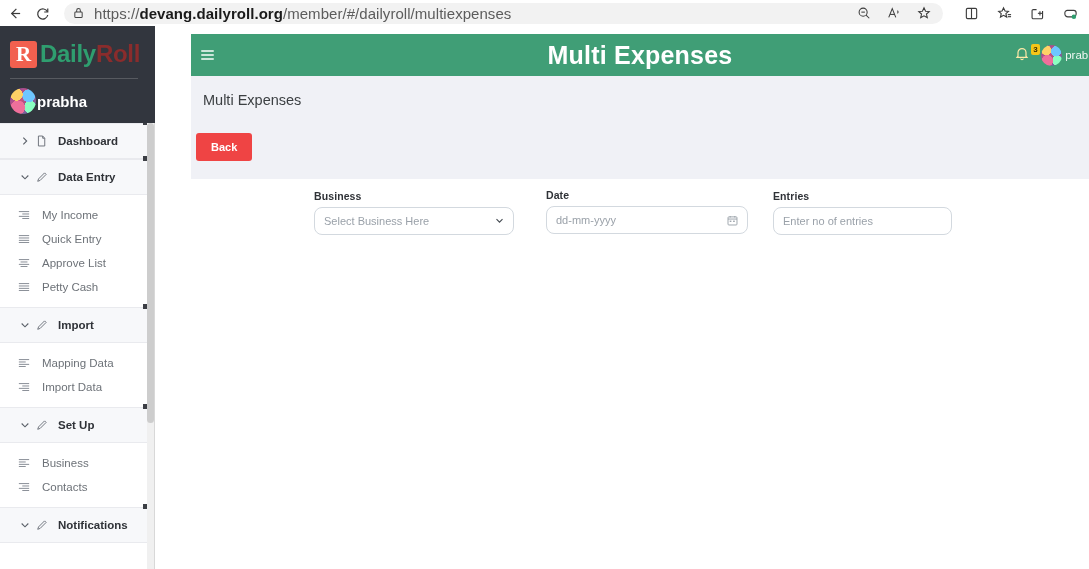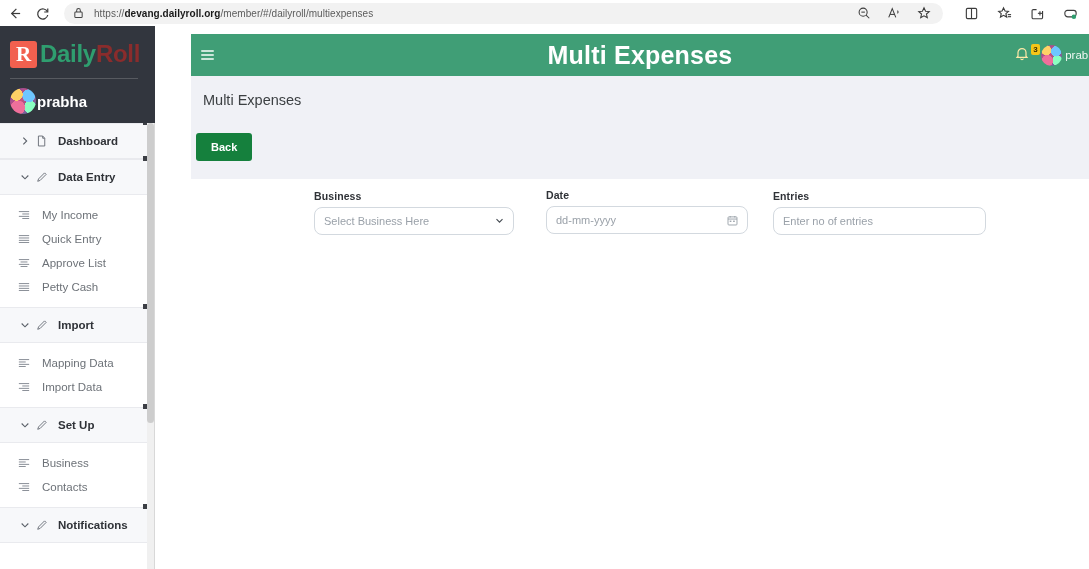--- a/index.html
+++ b/index.html
@@ -20,21 +20,21 @@
   }
   .nav-btn svg { display: block; }
   .omnibox {
     flex: 1; height: 21px; margin: 0 6px 0 8px;
     background: #f2f2f2; border-radius: 11px;
     display: flex; align-items: center; padding: 0 9px;
     position: relative;
   }
   .omnibox .lock { margin-right: 10px; display: flex; color: #444; }
   .url-text {
-    font-size: 10px; color: #5c5c5c; white-space: nowrap;
+    font-size: 15px; color: #5c5c5c; white-space: nowrap;
     letter-spacing: .05px;
   }
   .url-text b { color: #1a1a1a; font-weight: 600; }
   .ob-icons { margin-left: auto; display: flex; align-items: center; gap: 13px; padding-right: 2px;}
   .ob-icons .ic, .tb-icons .ic {
     width: 17px; height: 17px; display: flex; align-items: center;
     justify-content: center; color: #3c3c3c; cursor: pointer;
   }
   .tb-icons { display: flex; align-items: center; gap: 16px; padding: 0 10px 0 14px; }
 
@@ -133,41 +133,41 @@
   }
   .topbar-user { display: flex; align-items: center; gap: 3px; margin-right: -12px;}
   .topbar-user .avatar { width: 21px; height: 21px; }
   .topbar-user .uname { color: #eef7f2; font-size: 11.5px; }
 
   .crumbbar { background: #f0f1f6; height: 103px; position: relative; }
   .crumb-title {
     position: absolute; left: 12px; top: 16px; font-size: 14.5px; color: #3c4043;
   }
   .back-btn {
-    position: absolute; left: 5px; top: 57px; background: #15803d; color: #fff;
+    position: absolute; left: 5px; top: 57px; background: #ef4444; color: #fff;
     font-size: 11px; font-weight: bold; border: none; border-radius: 3px;
     padding: 8px 15px; cursor: pointer;
   }
 
   .form-area { background: #ffffff; height: 398px; position: relative; }
   .field { position: absolute; }
   .field-label {
     font-size: 10.5px; font-weight: bold; color: #2f3237; margin-bottom: 5px;
     letter-spacing: .1px;
   }
   .ctl {
     height: 28px; border: 1px solid #d3d9df; border-radius: 8px;
     background: #fff; display: flex; align-items: center; padding: 0 9px;
     font-size: 11px; color: #9aa1a9; position: relative;
   }
   .ctl .chev-d { margin-left: auto; color: #454b52; font-size: 10px; }
   .ctl .cal { margin-left: auto; color: #9aa1a9; display: flex; }
   .ctl.sel { width: 200px; }
   .ctl.date { width: 202px; }
-  .ctl.entries { width: 213px; }
+  .ctl.entries { width: 179px; }
 </style>
 </head>
 <body>
 
 <div class="browser-bar">
   <div class="nav-btn">
     <svg width="15" height="15" viewBox="0 0 16 16" fill="none" stroke="currentColor" stroke-width="1.3">
       <path d="M10 3 L5 8 L10 13"></path>
         <path d="M5 8 H14"></path>
     </svg>

